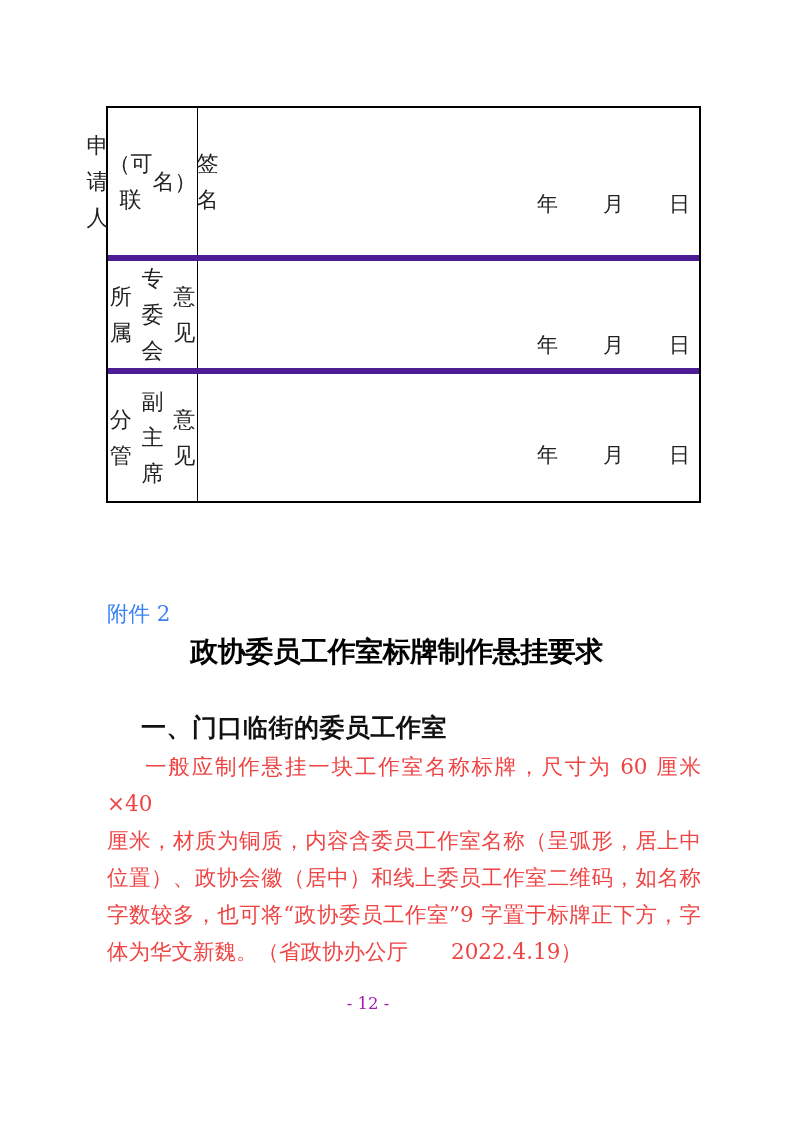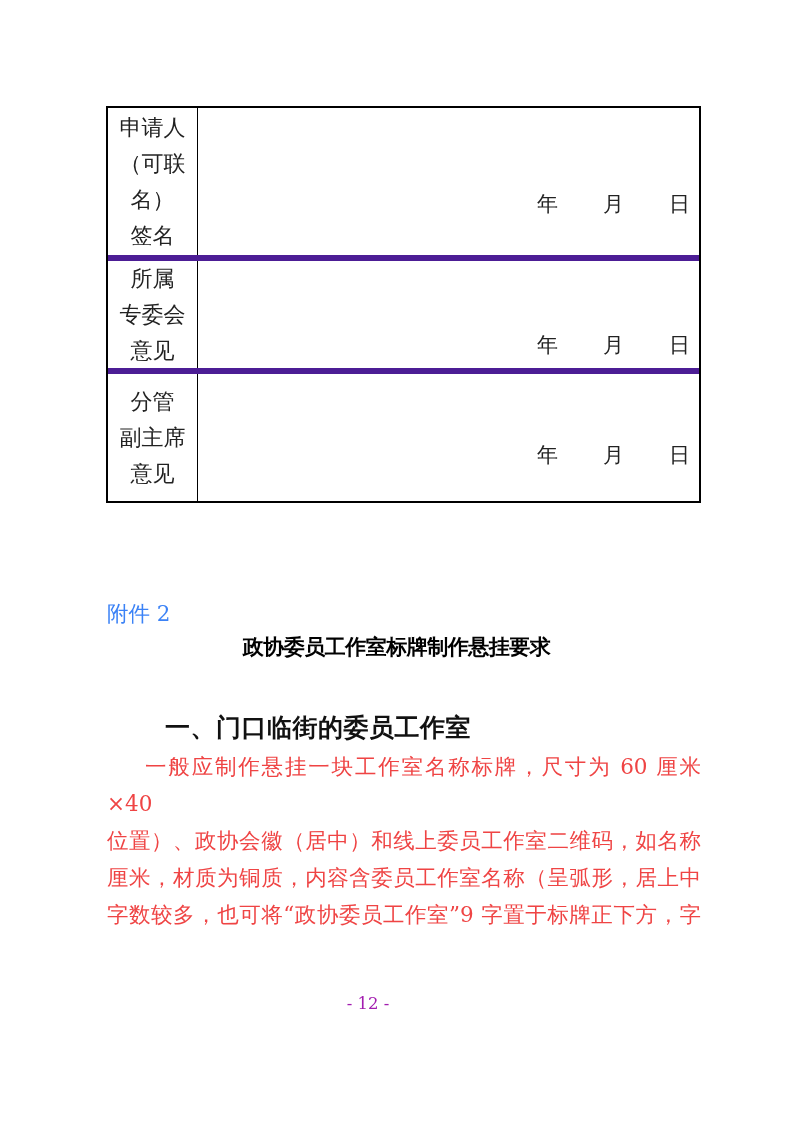--- a/index.html
+++ b/index.html
@@ -24,21 +24,21 @@
   }
   .t-row { display: flex; }
   .t-row + .t-row { border-top: 6px solid #4c1d95; }
   .t-row-1 { height: 147px; }
   .t-row-2 { height: 113px; }
   .t-row-3 { height: 133px; }
   .t-label {
     width: 90px;
     border-right: 1px solid #000;
     display: flex;
-    flex-direction: column;
+    flex-direction: row;
     justify-content: center;
     align-items: center;
     font-size: 22px;
     line-height: 36px;
     text-align: center;
     color: #222;
   }
   .t-content { flex: 1; position: relative; }
   .date-line {
     position: absolute;
@@ -62,27 +62,27 @@
     color: #3b82f6;
   }
   .doc-title {
     position: absolute;
     left: 0;
     top: 633px;
     width: 793px;
     text-align: center;
     font-family: "Liberation Sans", sans-serif;
     font-weight: 700;
-    font-size: 21px;
+    font-size: 28px;
     letter-spacing: -0.5px;
     color: #000;
   }
   .section-heading {
     position: absolute;
-    left: 124px;
+    left: 100px;
     width: 594px;
     text-indent: 41px;
     font-family: "Liberation Sans", sans-serif;
     font-weight: 700;
     font-size: 25px;
     letter-spacing: 0.5px;
     color: #111;
   }
   .section-heading.h-one { top: 711px; }
   .section-heading.h-two { top: 974px; }
@@ -170,21 +170,22 @@
   </div>
 
   <div class="attachment-label">附件 2</div>
 
   <div class="doc-title">政协委员工作室标牌制作悬挂要求</div>
 
   <div class="section-heading h-one">一、门口临街的委员工作室</div>
 
   <div class="body-paragraph">
     <div class="para-line first">一般应制作悬挂一块工作室名称标牌，尺寸为 60 厘米×40</div>
+    <div class="para-line">厘米，材质为铜质，内容含委员工作室名称（呈弧形，居上中</div>
     <div class="para-line">位置）、政协会徽（居中）和线上委员工作室二维码，如名称</div>
-    <div class="para-line">厘米，材质为铜质，内容含委员工作室名称（呈弧形，居上中</div>
     <div class="para-line">字数较多，也可将“政协委员工作室”9 字置于标牌正下方，字</div>
+    <div class="para-line last">体为华文新魏。（省政协办公厅　　2022.4.19）</div>
   </div>
 
 
   <div class="page-footer">- 12 -</div>
 
 </div>
 
 </body></html>

